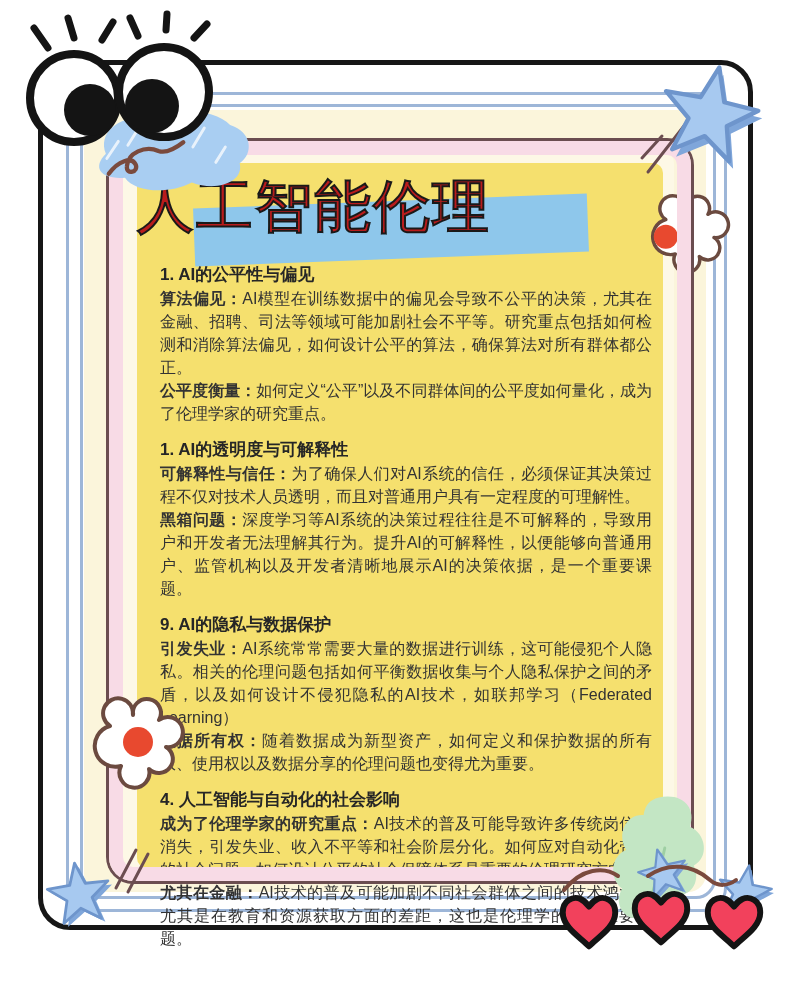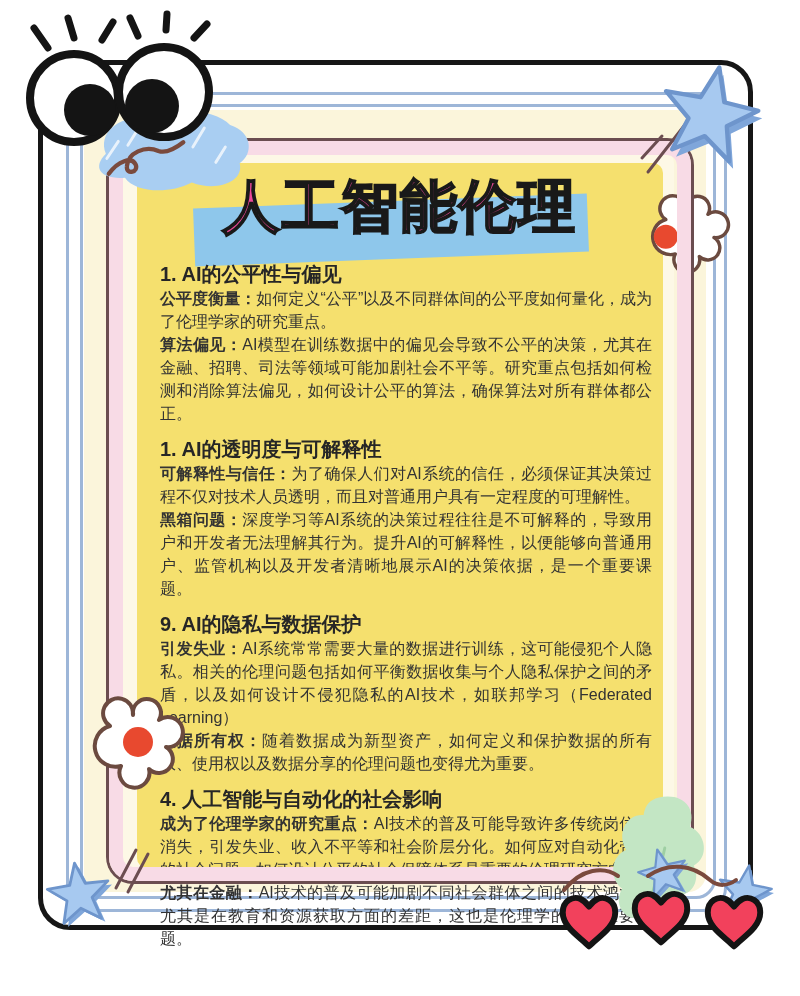--- a/index.html
+++ b/index.html
@@ -24,28 +24,28 @@
   .ring-pink{left:109px;top:141px;width:554px;height:712px;
     border:14px solid #F8DBE6;border-radius:24px;background:transparent;
     box-shadow:0 0 0 3px #6B4D50;z-index:8;}
 
   
   .card{left:137px;top:163px;width:526px;height:705px;
     background:#F5E06E;border-radius:10px;z-index:4;}
 
   .title-highlight{left:194px;top:201px;width:394px;height:58px;
     background:#8EC7EB;transform:rotate(-2.2deg);z-index:6;}
-  .title-text{left:137px;top:169px;width:526px;text-align:center;
-    font-size:57px;font-weight:700;color:#ec4899;letter-spacing:2px;
+  .title-text{left:137px;top:169px;width:526px;text-align:left;
+    font-size:57px;font-weight:400;color:#b91c1c;letter-spacing:2px;
     -webkit-text-stroke:2px #191919;z-index:7;white-space:nowrap;}
 
   .card-content{left:160px;top:263px;width:492px;z-index:7;
     color:#333333;font-size:16px;line-height:23px;text-align:justify;}
   .section{margin:0 0 13px 0;}
-  .section h3{margin:0 0 1px 0;font-size:20px;line-height:23px;
+  .section h3{margin:0 0 1px 0;font-size:17px;line-height:23px;
     font-weight:bold;color:#262626;}
   .section p{margin:0;}
   .section .term{font-weight:bold;}
 
   
   .deco{pointer-events:none;}
   svg{display:block;overflow:visible;}
 </style>
 </head>
 <body>
@@ -70,22 +70,22 @@
 <div class="abs line-blue-a"></div>
 <div class="abs line-blue-b"></div>
 <div class="abs ring-pink"></div>
 
 <div class="abs title-highlight"></div>
 <div class="abs title-text">人工智能伦理</div>
 
 <div class="abs card-content">
   <div class="section">
     <h3>1. AI的公平性与偏见</h3>
+    <p><span class="term">算法偏见：</span><span>AI模型在训练数据中的偏见会导致不公平的决策，尤其在金融、招聘、司法等领域可能加剧社会不平等。研究重点包括如何检测和消除算法偏见，如何设计公平的算法，确保算法对所有群体都公正。</span></p>
     <p><span class="term">公平度衡量：</span><span>如何定义“公平”以及不同群体间的公平度如何量化，成为了伦理学家的研究重点。</span></p>
-    <p><span class="term">算法偏见：</span><span>AI模型在训练数据中的偏见会导致不公平的决策，尤其在金融、招聘、司法等领域可能加剧社会不平等。研究重点包括如何检测和消除算法偏见，如何设计公平的算法，确保算法对所有群体都公正。</span></p>
   </div>
   <div class="section">
     <h3>1. AI的透明度与可解释性</h3>
     <p><span class="term">可解释性与信任：</span><span>为了确保人们对AI系统的信任，必须保证其决策过程不仅对技术人员透明，而且对普通用户具有一定程度的可理解性。</span></p>
     <p><span class="term">黑箱问题：</span><span>深度学习等AI系统的决策过程往往是不可解释的，导致用户和开发者无法理解其行为。提升AI的可解释性，以便能够向普通用户、监管机构以及开发者清晰地展示AI的决策依据，是一个重要课题。</span></p>
   </div>
   <div class="section">
     <h3>9. AI的隐私与数据保护</h3>
     <p><span class="term">引发失业：</span><span>AI系统常常需要大量的数据进行训练，这可能侵犯个人隐私。相关的伦理问题包括如何平衡数据收集与个人隐私保护之间的矛盾，以及如何设计不侵犯隐私的AI技术，如联邦学习（Federated Learning）</span></p>
     <p><span class="term">数据所有权：</span><span>随着数据成为新型资产，如何定义和保护数据的所有权、使用权以及数据分享的伦理问题也变得尤为重要。</span></p>

